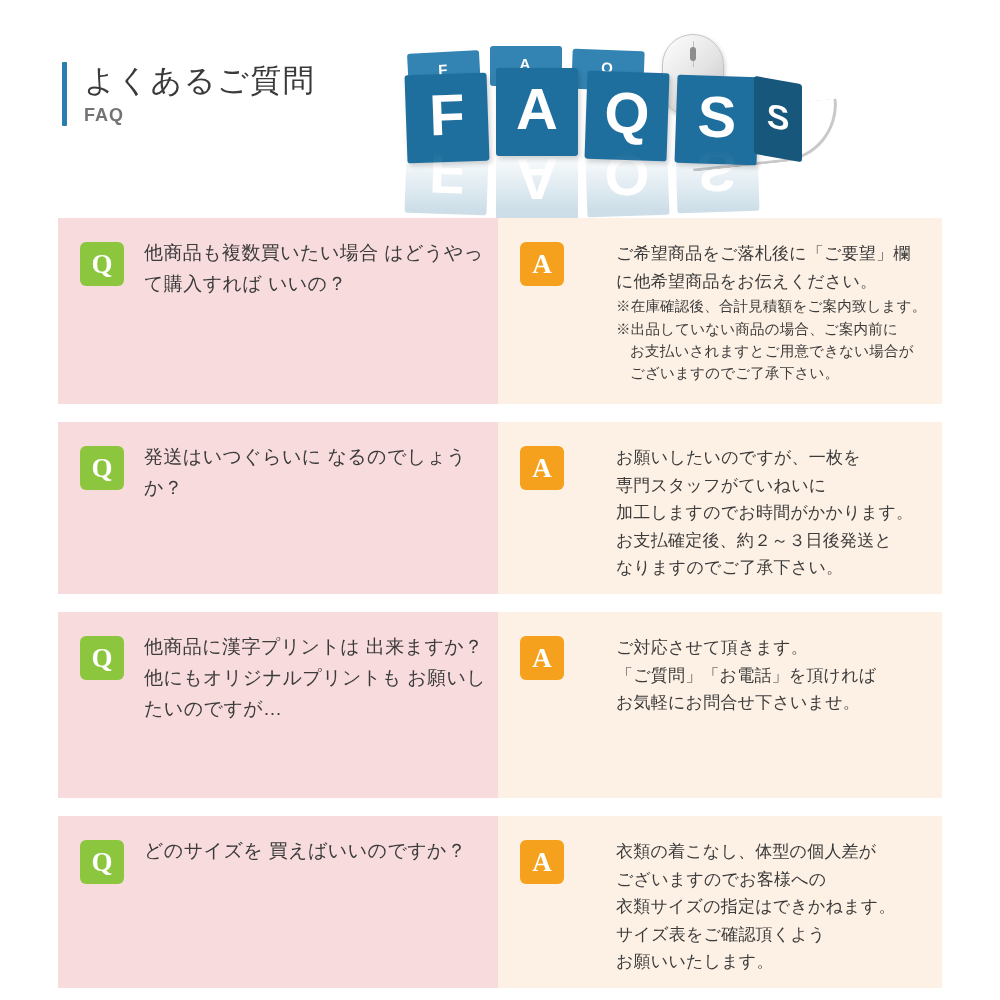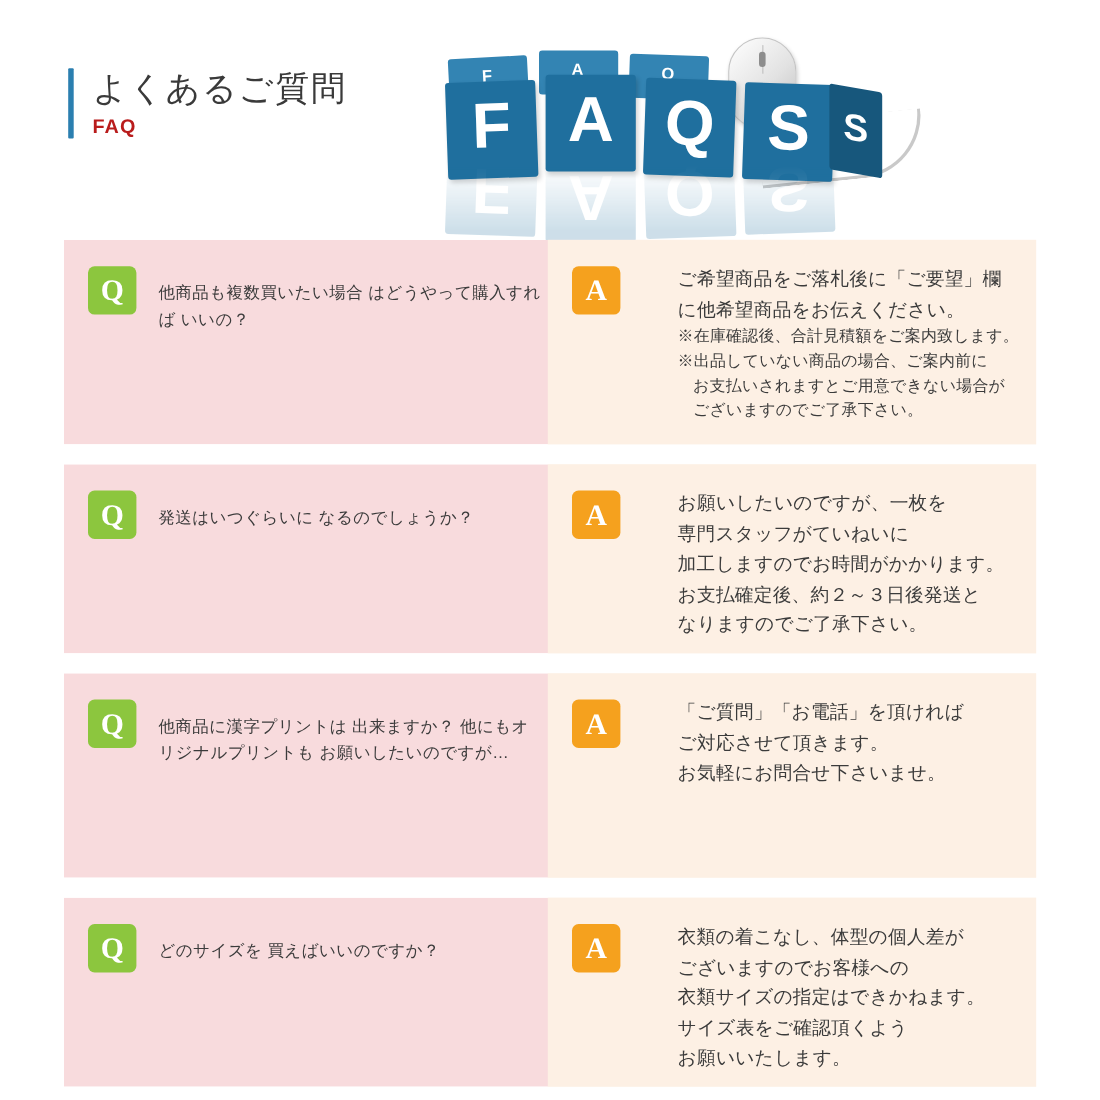--- a/index.html
+++ b/index.html
@@ -32,21 +32,21 @@
   .title-texts { display: flex; flex-direction: column; justify-content: center; }
   .title-main {
     font-size: 31px;
     color: #3a3a3a;
     letter-spacing: 1.5px;
     line-height: 1.25;
     font-weight: 500;
   }
   .title-sub {
     font-size: 18px;
-    color: #b91c1c;
+    color: #737373;
     font-weight: bold;
     letter-spacing: 1px;
     margin-top: 4px;
   }
 
   
   .cubes {
     position: absolute;
     left: 390px; top: 18px;
     width: 470px; height: 190px;
@@ -178,23 +178,23 @@
     font-weight: bold;
     text-align: center;
     line-height: 44px;
     font-family: "Liberation Serif", serif;
   }
   .badge-q { left: 22px; top: 24px; background: #8cc63e; }
   .badge-a { left: 462px; top: 24px; background: #f5a11e; }
 
   .q-text {
     position: absolute;
-    left: 86px; top: 37px;
+    left: 86px; top: 20px;
     width: 350px;
-    font-size: 15px;
+    font-size: 19px;
     line-height: 1.62;
     color: #3b3b3b;
     letter-spacing: .4px;
   }
   .a-text {
     position: absolute;
     left: 526px; top: 22px;
     width: 350px;
     font-size: 17px;
     line-height: 1.62;
@@ -326,22 +326,22 @@
         <div class="a-panel"></div>
         <div class="badge badge-q">Q</div>
         <div class="badge badge-a">A</div>
         <div class="q-text">
           <span class="ln">他商品に漢字プリントは</span>
           <span class="ln">出来ますか？</span>
           <span class="ln">他にもオリジナルプリントも</span>
           <span class="ln">お願いしたいのですが…</span>
         </div>
         <div class="a-text">
+          <span class="ln">ご対応させて頂きます。</span>
           <span class="ln">「ご質問」「お電話」を頂ければ</span>
-          <span class="ln">ご対応させて頂きます。</span>
           <span class="ln">お気軽にお問合せ下さいませ。</span>
         </div>
       </div>
     </div>
 
     <div class="faq-row r4">
       <div class="row-inner">
         <div class="q-panel"></div>
         <div class="a-panel"></div>
         <div class="badge badge-q">Q</div>

